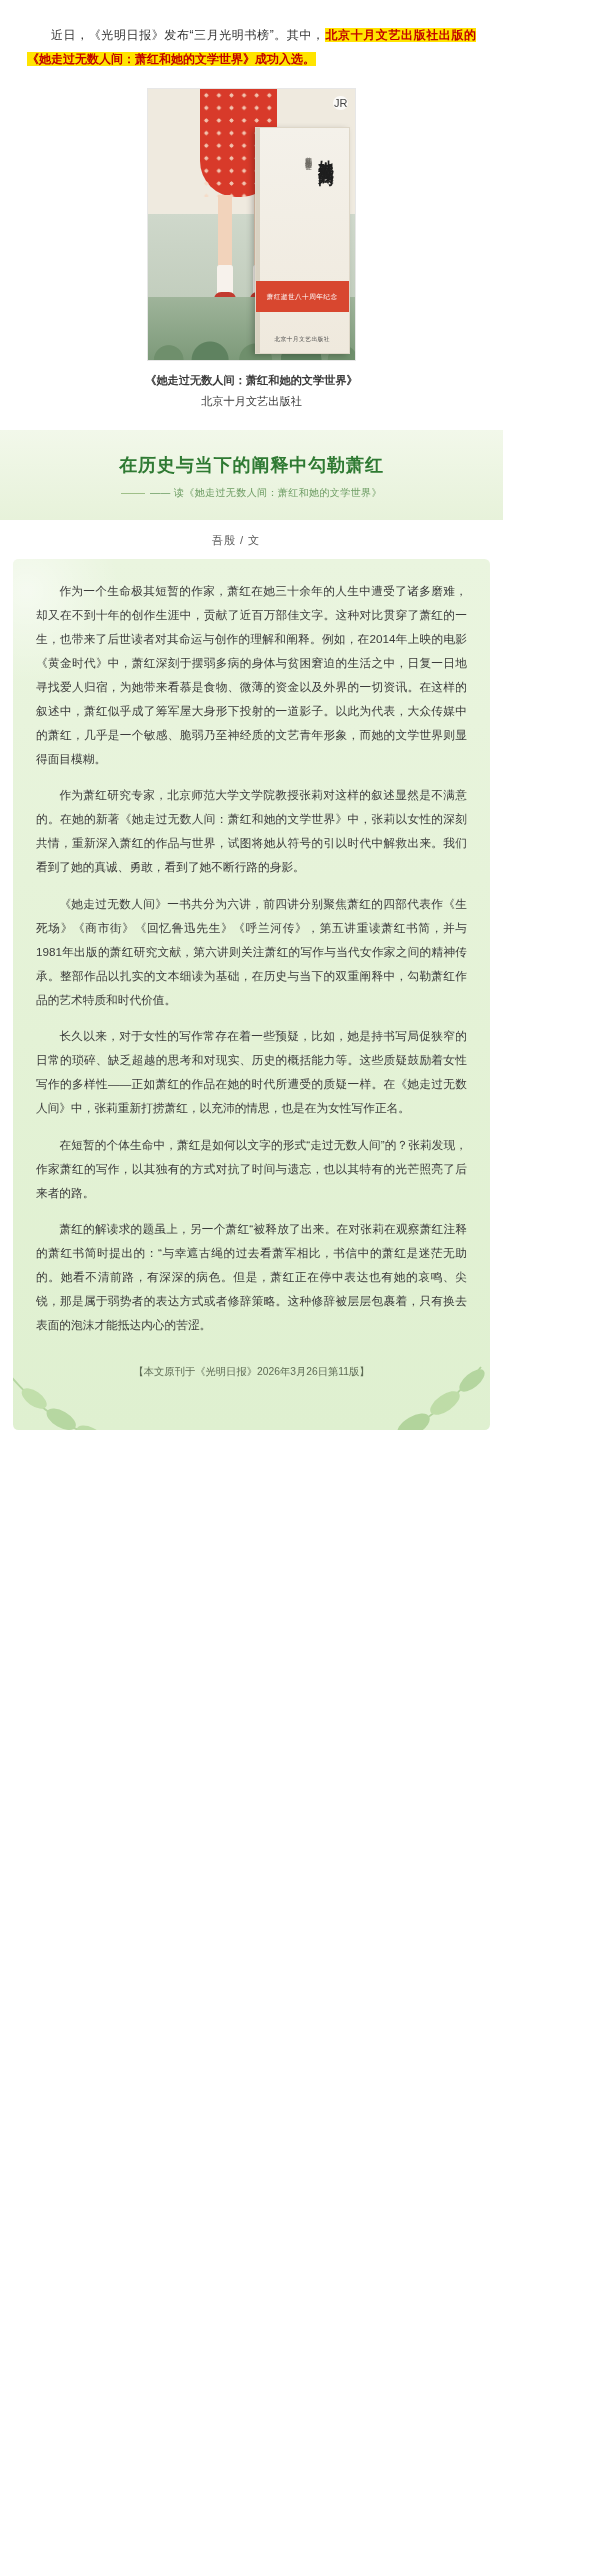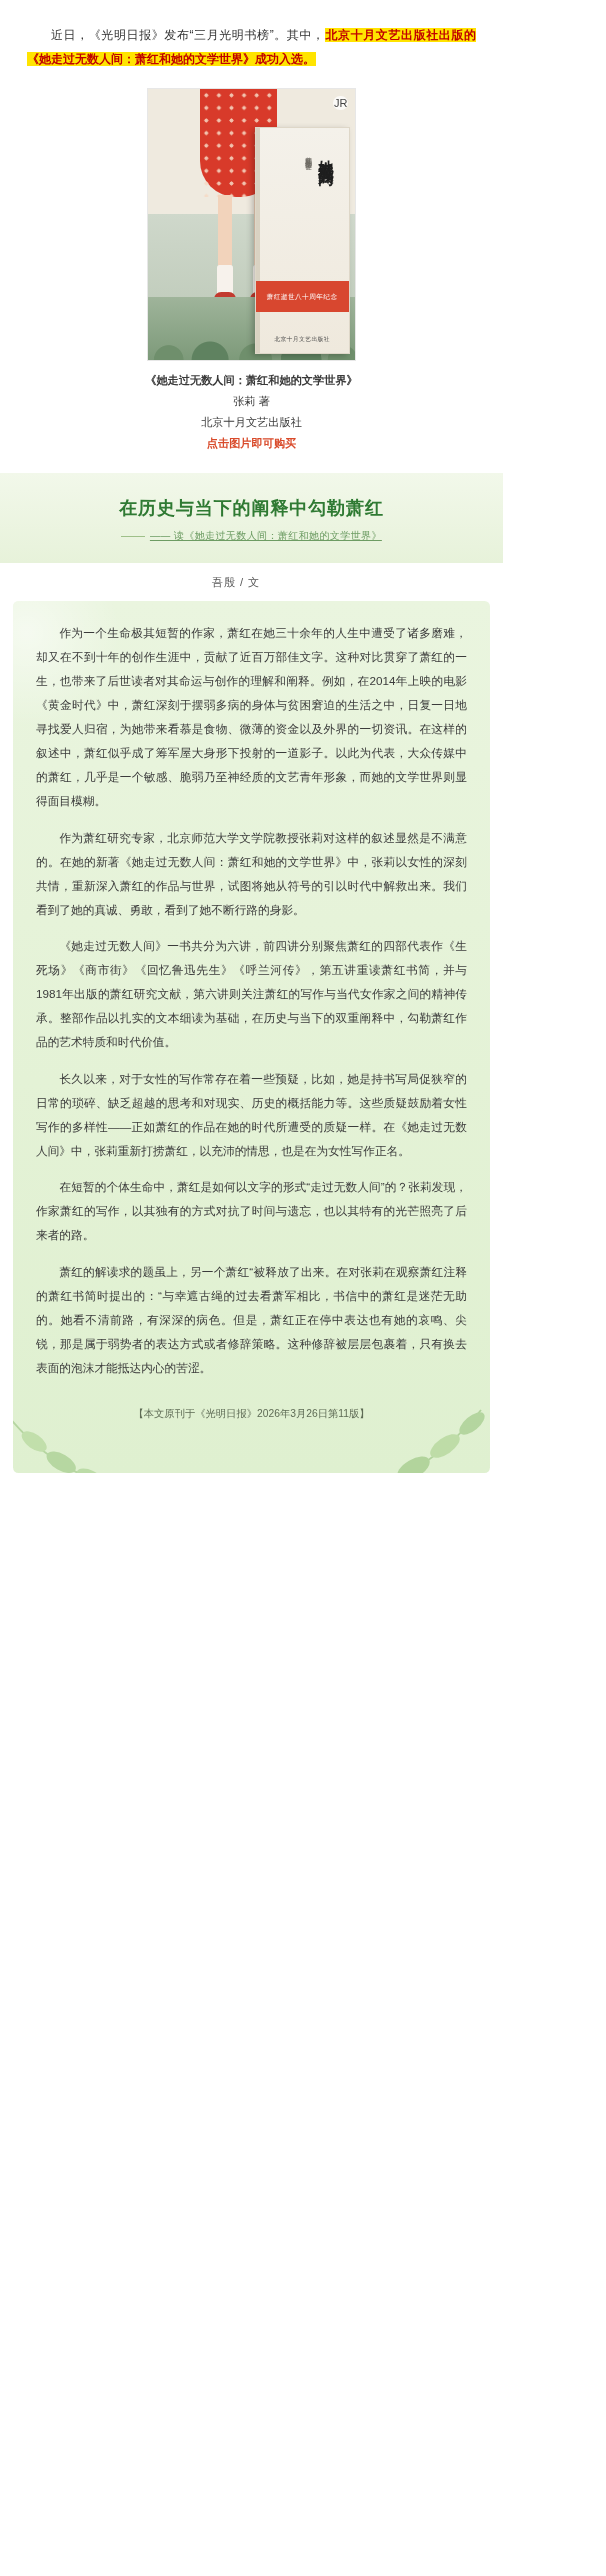--- a/index.html
+++ b/index.html
@@ -156,21 +156,20 @@
     letter-spacing:0.9px;
     color:#2f7a33;
     font-weight:bold;
     font-family:"Liberation Serif","DejaVu Serif",serif;
   }
   .banner .bsub{
     margin-top:9px;
     font-size:10px;
     color:#6d9c63;
     letter-spacing:0.4px;
-    text-decoration:underline;
   }
   .banner .bline{
     display:inline-block;width:23.4px;height:0.9px;background:#9fc089;vertical-align:middle;margin-right:5.4px;
   }
 
   .author{
     text-align:center;
     padding:12.6px 31px 0 0;
     font-size:11.2px;
     color:#555;
@@ -245,23 +244,21 @@
         <div class="cband">
           <span class="cbandtext">萧红逝世八十周年纪念</span>
         </div>
         <div class="cpub">北京十月文艺出版社</div>
       </div>
       <div class="badge">JR</div>
     </div>
 
     <div class="caption">
       <div class="b">《她走过无数人间：萧红和她的文学世界》</div>
-      <div>张莉 著</div>
       <div>北京十月文艺出版社</div>
-      <div class="buy">点击图片即可购买</div>
     </div>
   </div>
 
 
   <div class="banner">
     <h2>在历史与当下的阐释中勾勒萧红</h2>
     <div class="bsub">
       <span class="bline"></span><span>—— 读《她走过无数人间：萧红和她的文学世界》</span>
     </div>
   </div>

